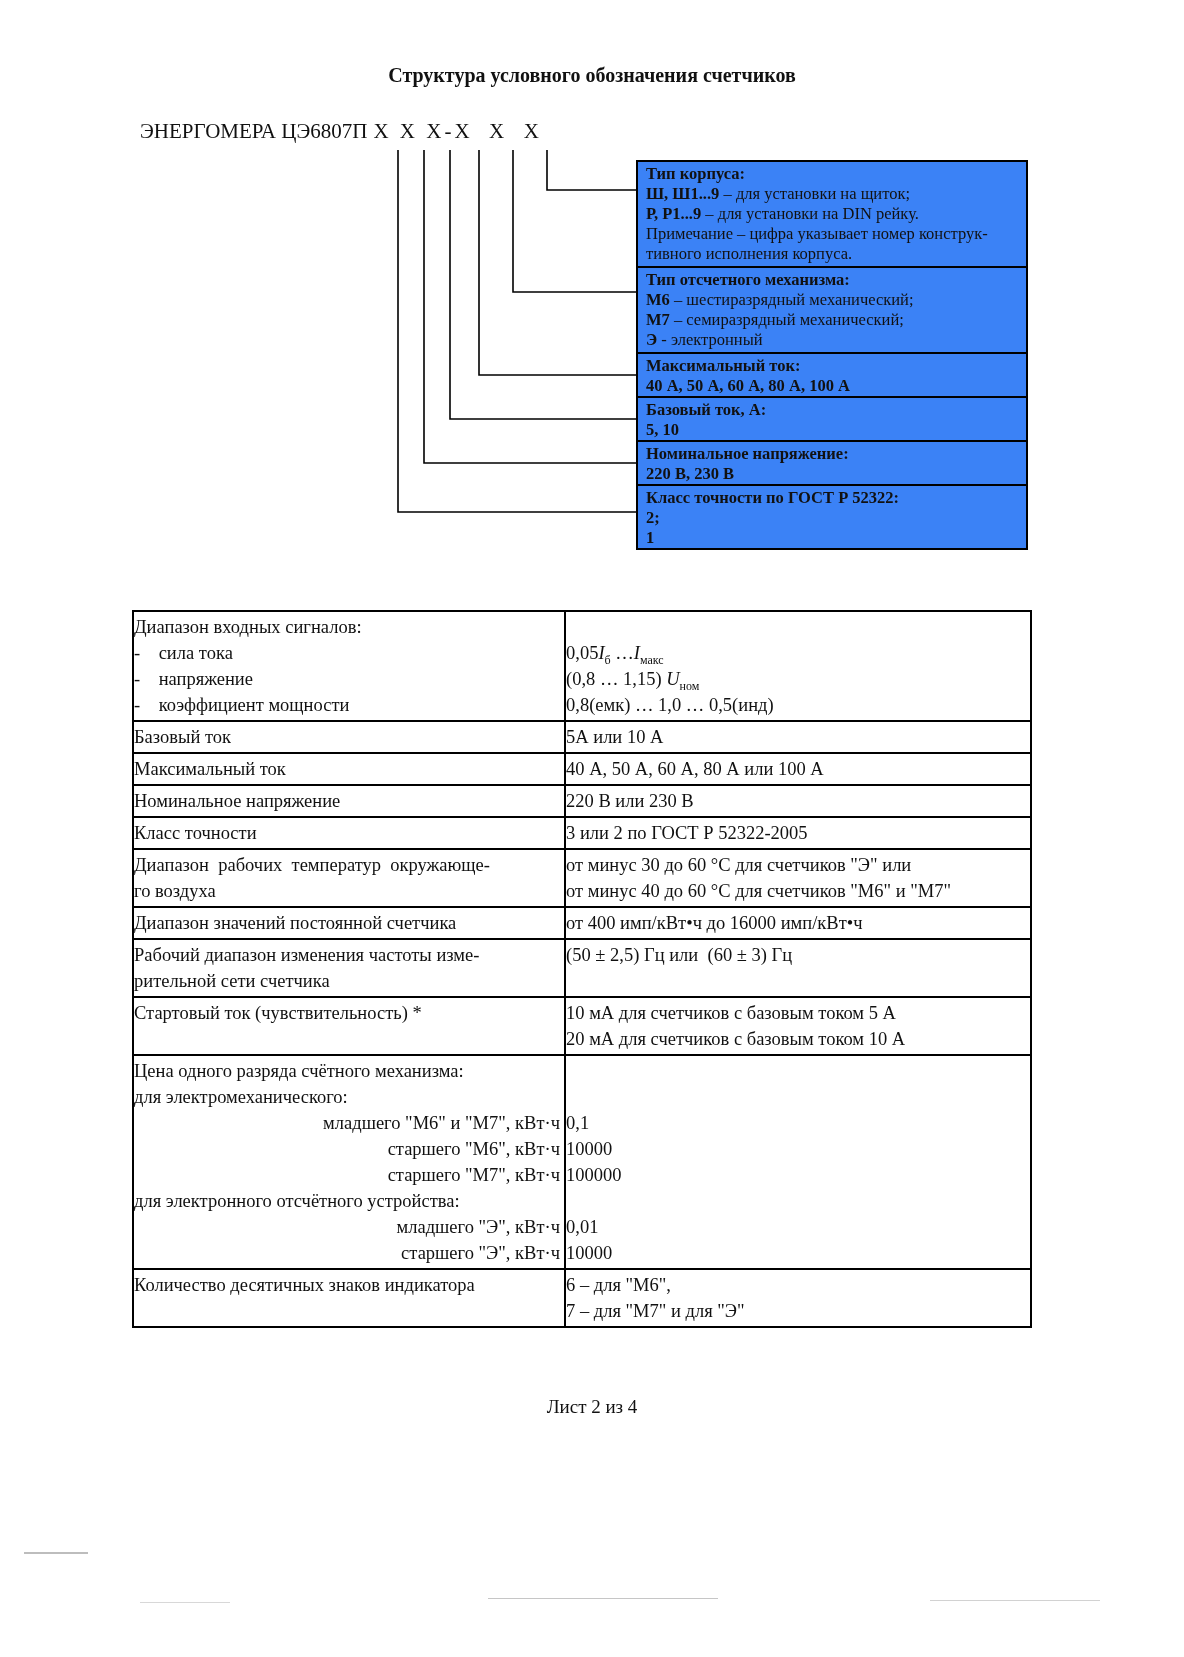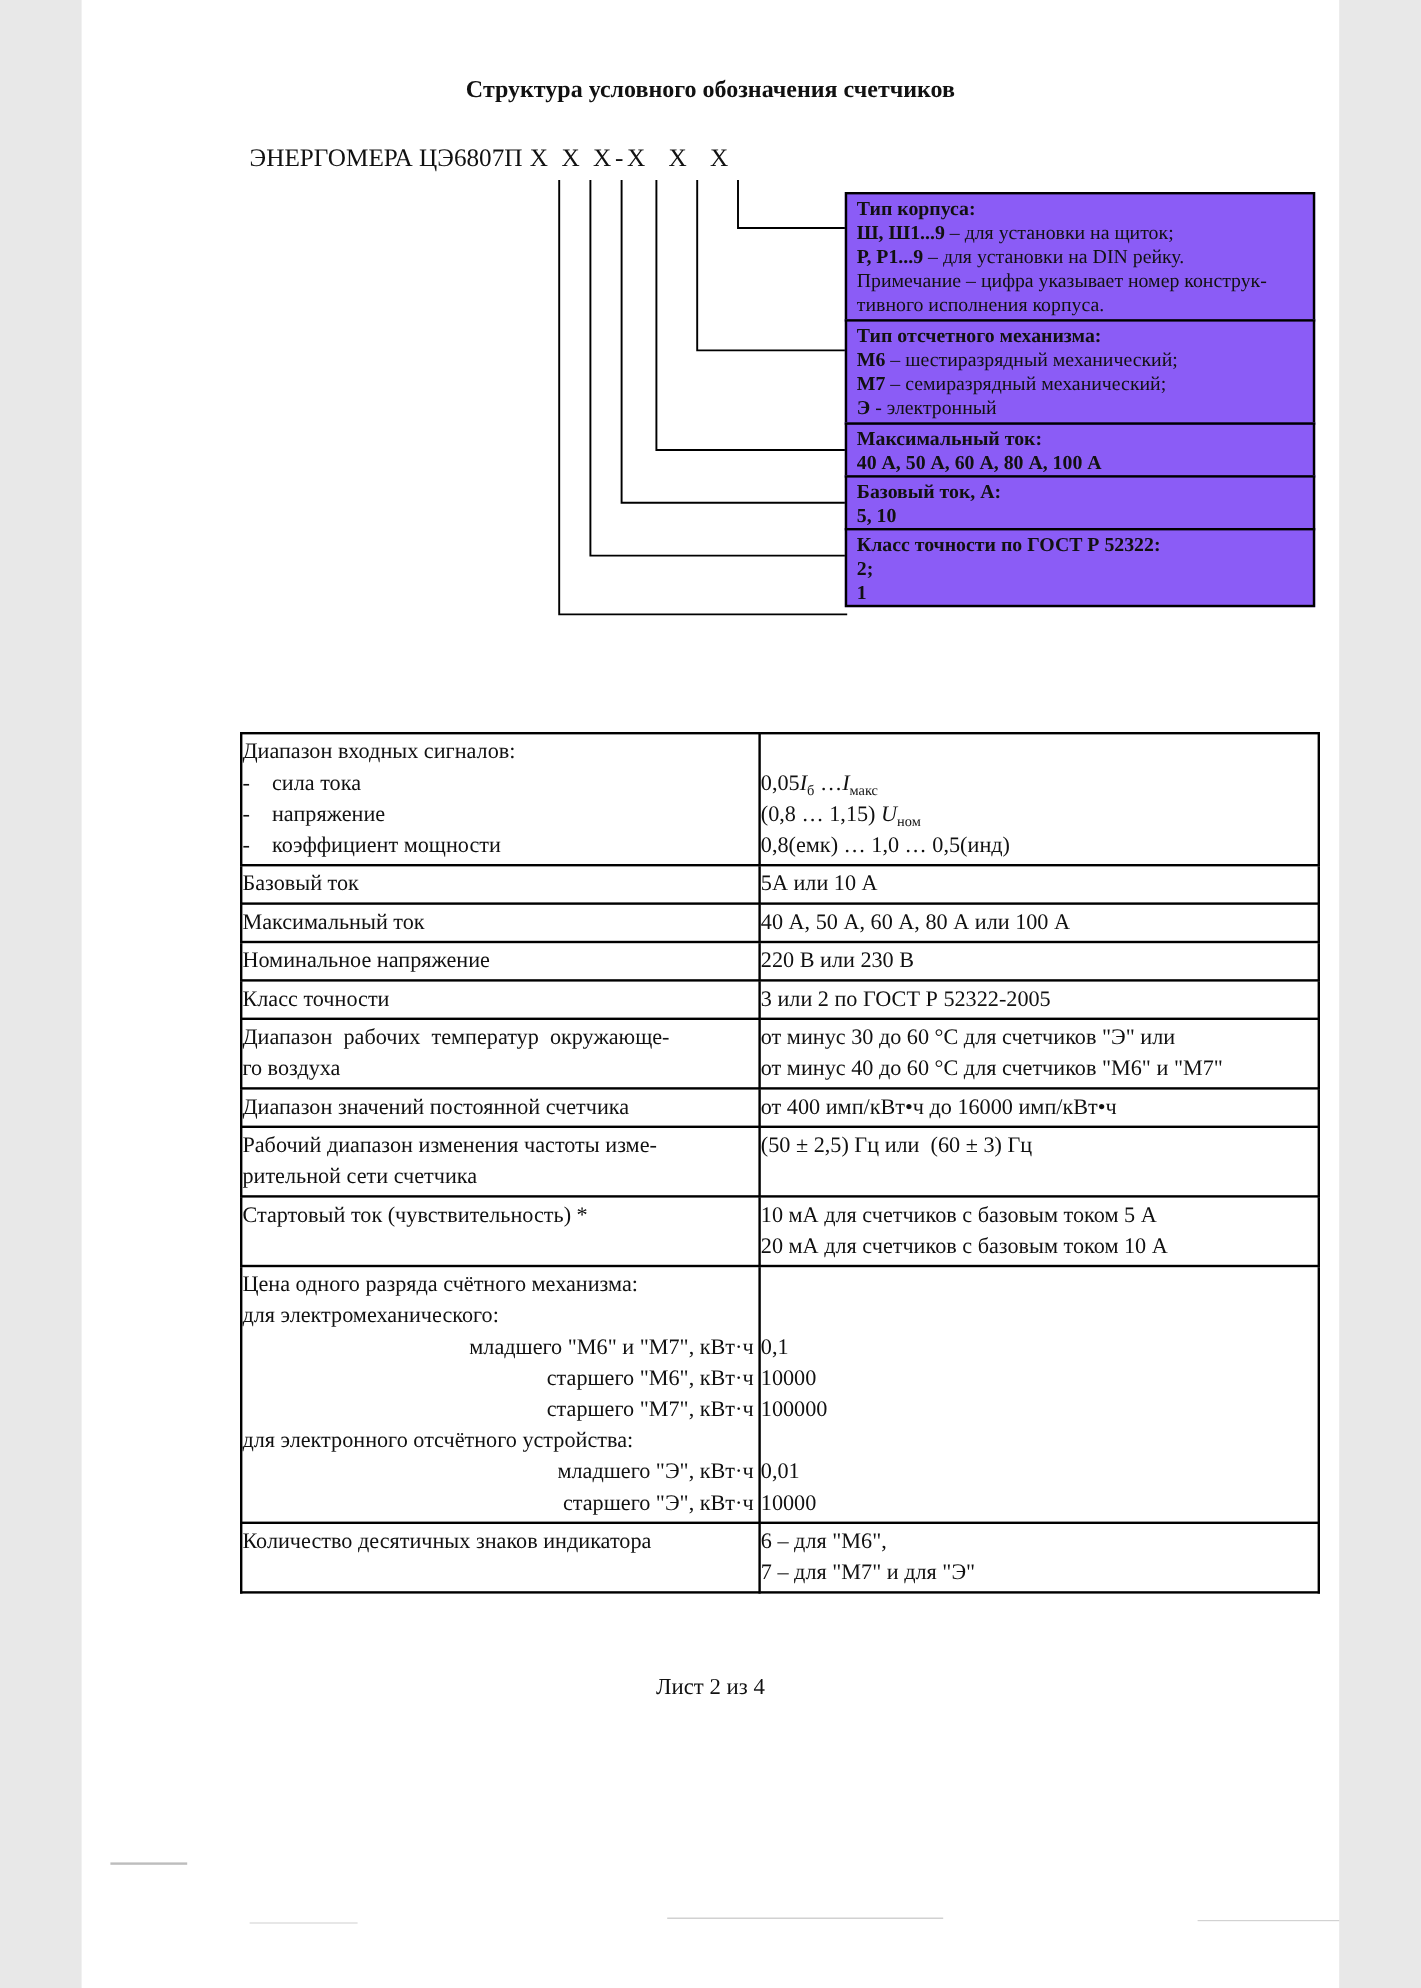--- a/index.html
+++ b/index.html
@@ -1,17 +1,17 @@
 <!DOCTYPE html>
 <html><head>
 <meta charset="utf-8">
 <style>
   html,body { margin:0; padding:0; background:#e8e8e8; }
   .page {
-    position:relative; width:1048px; height:1657px; margin:0 auto;
+    position:relative; width:1184px; height:1657px; margin:0 auto;
     background:#ffffff; color:#111;
     font-family:"Liberation Serif","DejaVu Serif",serif;
     overflow:hidden;
   }
   .doc-title {
     position:absolute; top:64px; left:0; width:100%;
     text-align:center; font-weight:bold; font-size:20px;
   }
   .model-line {
     position:absolute; top:119px; left:140px;
@@ -19,21 +19,21 @@
   }
   .model-suffix { letter-spacing:3px; margin-left:6px; }
 
   .connectors { position:absolute; top:0; left:0; }
   .connectors polyline { fill:none; stroke:#000; stroke-width:1.6; }
 
   .legend { position:absolute; top:160px; left:636px; width:392px; }
   .dbox {
     box-sizing:border-box; border:2px solid #000; margin-top:-2px;
     padding:2px 8px 0; font-size:16.5px; line-height:20px; overflow:hidden;
-    background:#8b5cf6;
+    background:#3b82f6;
   }
   .dbox.first { margin-top:0; }
   .h1{height:108px}.h2{height:88px}.h3{height:46px}.h4{height:46px}.h5{height:46px}.h6{height:66px}
   .bt { font-weight:bold; }
   .bl b { font-weight:bold; }
   .bl span { white-space:pre-wrap; }
 
   .section-heading {
     position:absolute; top:568px; left:0; width:100%;
     text-align:center; font-weight:bold; font-size:20px; letter-spacing:0.4px;
@@ -96,20 +96,24 @@
     <div class="dbox h3">
       <div class="bt">Максимальный ток:</div>
       <div class="bl"><b>40 А, 50 А, 60 А, 80 А, 100 А</b><span></span></div>
     </div>
 
     <div class="dbox h4">
       <div class="bt">Базовый ток, А:</div>
       <div class="bl"><b>5, 10</b><span></span></div>
     </div>
 
+    <div class="dbox h5">
+      <div class="bt">Номинальное напряжение:</div>
+      <div class="bl"><b>220 В, 230 В</b><span></span></div>
+    </div>
 
     <div class="dbox h6">
       <div class="bt">Класс точности по ГОСТ Р 52322:</div>
       <div class="bl"><b>2;</b><span></span></div>
       <div class="bl"><b>1</b><span></span></div>
     </div>
 
   </div>
 
 

